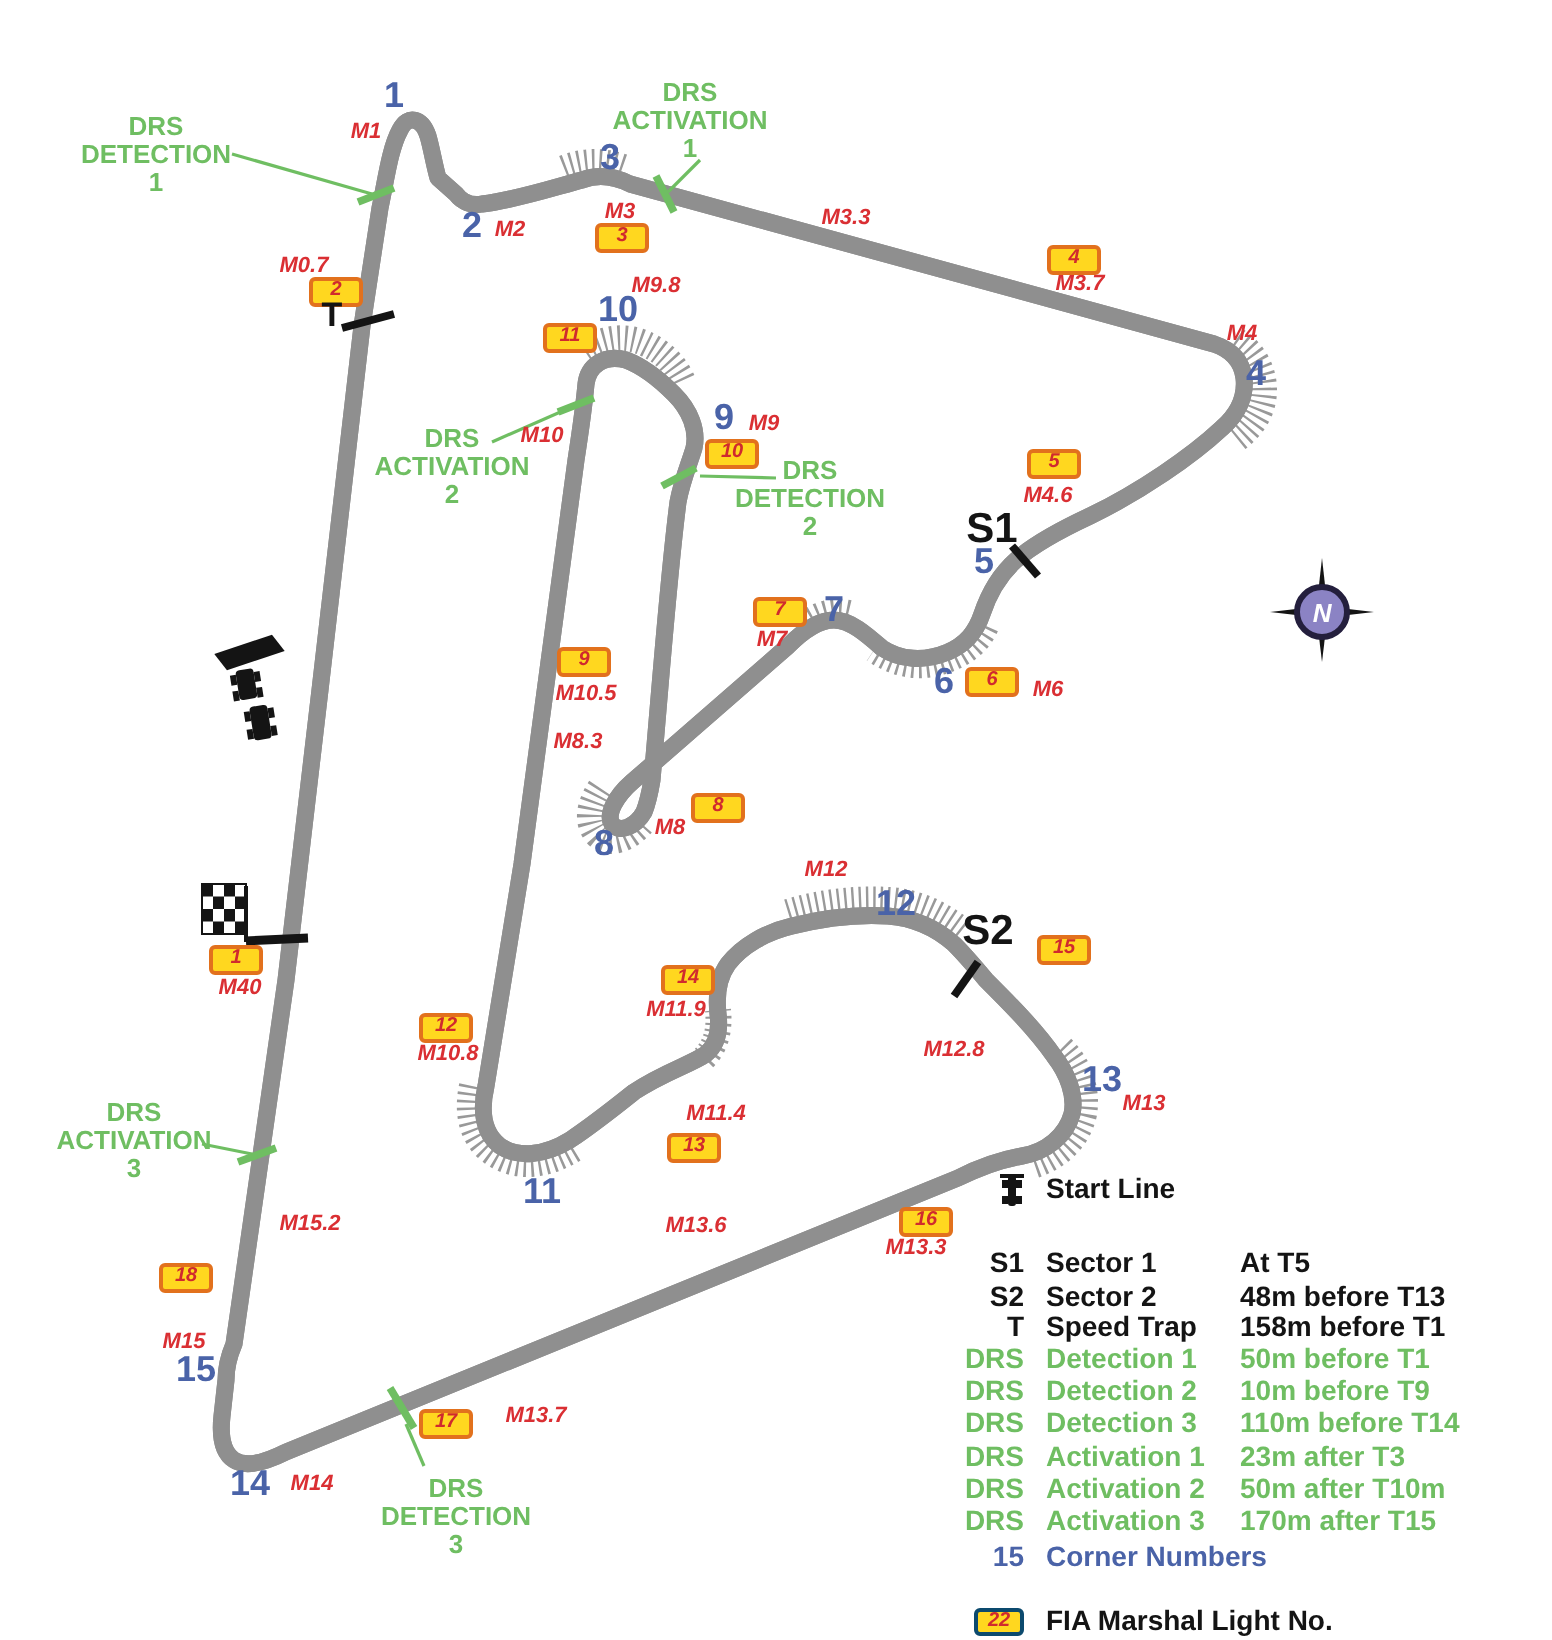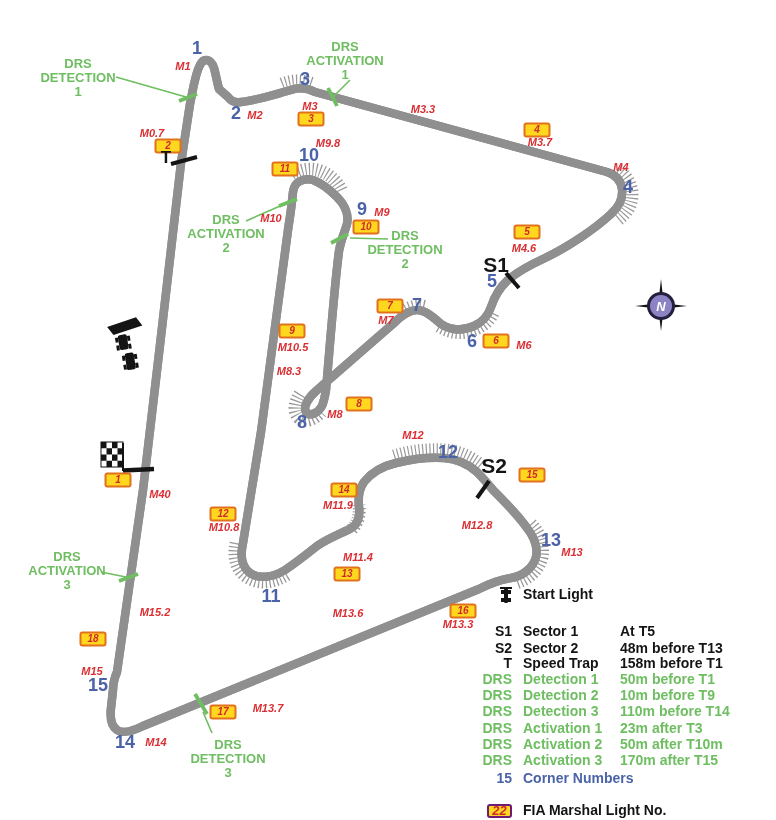--- a/index.html
+++ b/index.html
@@ -17,22 +17,22 @@
          line-height:10px;text-align:center;}
   .drs{color:#6fbe62;font-size:13px;font-weight:bold;}
   .sector{color:#141414;font-weight:bold;}
   
   .lrow{position:absolute;left:470px;width:302px;height:16px;font-size:14px;font-weight:bold;z-index:6;}
   .lrow .sym{position:absolute;left:0;top:0;width:42px;text-align:right;}
   .lrow .lab{position:absolute;left:53px;top:0;}
   .lrow .val{position:absolute;left:150px;top:0;}
   .c-black{color:#141414}.c-green{color:#6fbe62}.c-blue{color:#4a63a8}.c-red{color:#da2f33}
   .sym-italic{font-style:italic;}
-  .light-mini{display:inline-block;background:#ffd71f;border:2px solid #701a75;border-radius:3px;
-        color:#d02a2e;font-size:13px;font-weight:bold;font-style:italic;width:21px;height:10px;
+  .light-mini{display:inline-block;background:#ffd71f;border:2px solid #0c4a6e;border-radius:3px;
+        color:#d02a2e;font-size:10px;font-weight:bold;font-style:italic;width:21px;height:10px;
         line-height:9px;text-align:center;vertical-align:middle;}
   .sym svg{vertical-align:middle;}
 </style>
 </head>
 <body>
 
 <div id="stage">
 
 
   <svg id="trackmap" width="776" height="820" viewBox="0 0 776 820">
@@ -164,21 +164,21 @@
     <div class="lbl marshal" style="left: 338px; top: 505px;">M11.9</div>
     <div class="lbl marshal" style="left: 413px; top: 435px;">M12</div>
     <div class="lbl marshal" style="left: 477px; top: 525px;">M12.8</div>
     <div class="lbl marshal" style="left: 572px; top: 552px;">M13</div>
     <div class="lbl marshal" style="left: 458px; top: 624px;">M13.3</div>
     <div class="lbl marshal" style="left: 348px; top: 613px;">M13.6</div>
     <div class="lbl marshal" style="left: 268px; top: 708px;">M13.7</div>
     <div class="lbl marshal" style="left: 156px; top: 742px;">M14</div>
     <div class="lbl marshal" style="left: 92px; top: 671px;">M15</div>
     <div class="lbl marshal" style="left: 155px; top: 612px;">M15.2</div>
-    <div class="lbl marshal" style="left: 120px; top: 494px; margin-left: 40px;">M40</div>
+    <div class="lbl marshal" style="left: 120px; top: 494px;">M40</div>
     <div class="lbl light" style="left: 118px; top: 480px;">1</div>
     <div class="lbl light" style="left: 168px; top: 146px;">2</div>
     <div class="lbl light" style="left: 311px; top: 119px;">3</div>
     <div class="lbl light" style="left: 537px; top: 130px;">4</div>
     <div class="lbl light" style="left: 527px; top: 232px;">5</div>
     <div class="lbl light" style="left: 496px; top: 341px;">6</div>
     <div class="lbl light" style="left: 390px; top: 306px;">7</div>
     <div class="lbl light" style="left: 359px; top: 404px;">8</div>
     <div class="lbl light" style="left: 292px; top: 331px;">9</div>
     <div class="lbl light" style="left: 366px; top: 227px;">10</div>
@@ -215,21 +215,21 @@
       <span class="sym"><svg width="12" height="16" viewBox="0 0 12 16">
           <g fill="#141414">
             <rect x="0" y="0" width="12" height="2"></rect>
             <rect x="4" y="1" width="4" height="15" rx="1.5"></rect>
             <rect x="1" y="3" width="3" height="4"></rect>
             <rect x="8" y="3" width="3" height="4"></rect>
             <rect x="1" y="11" width="3" height="4"></rect>
             <rect x="8" y="11" width="3" height="4"></rect>
           </g>
         </svg></span>
-      <span class="lab">Start Light</span>
+      <span class="lab">Start Line</span>
     </div>
     <div class="lrow c-black" style="top: 623px;">
       <span class="sym">S1</span>
       <span class="lab">Sector 1</span>
       <span class="val">At T5</span>
     </div>
     <div class="lrow c-black" style="top: 640px;">
       <span class="sym">S2</span>
       <span class="lab">Sector 2</span>
       <span class="val">48m before T13</span>

